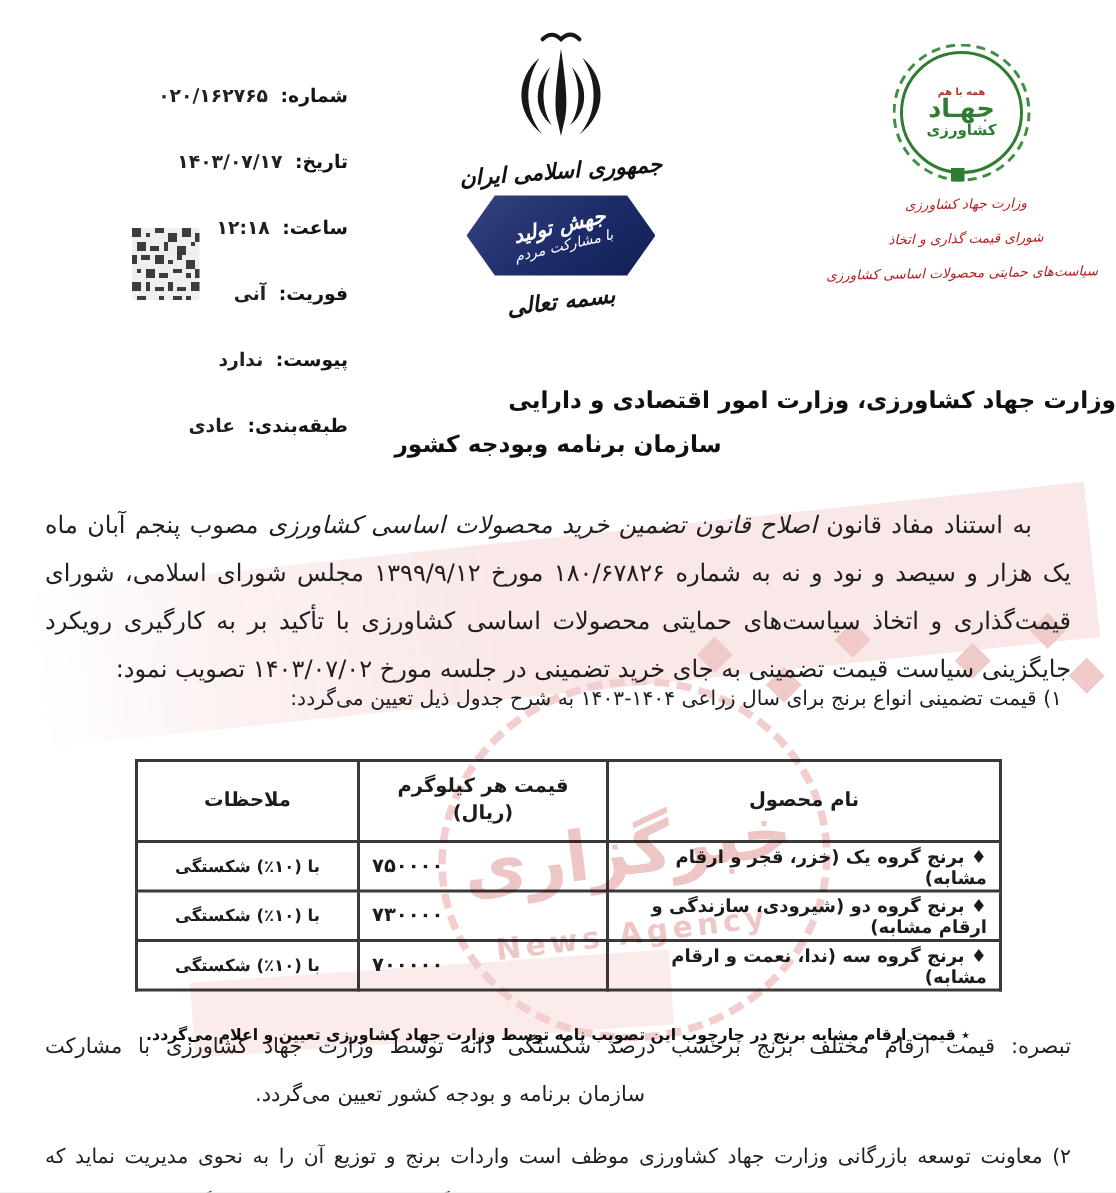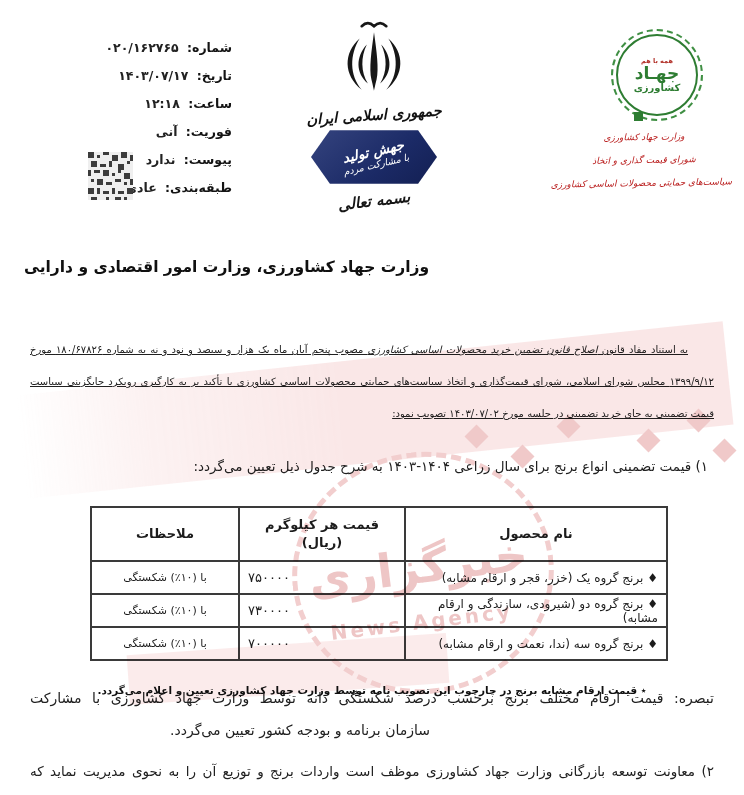--- a/index.html
+++ b/index.html
@@ -3,21 +3,21 @@
 <meta charset="utf-8">
 <style>
   html,body{margin:0;padding:0;background:#e9e9e9;}
   .page{
     position:relative;width:744px;height:795px;background:#ffffff;
     overflow:hidden;direction:rtl;
     font-family:"DejaVu Sans",sans-serif;color:#1c1c1c;margin:0 auto;
   }
   
   .meta{position:absolute;left:22px;top:34px;width:210px;text-align:right;z-index:2;}
-  .meta-row{height:28px;line-height:28px;font-size:12.5px;font-weight:bold;white-space:nowrap;}
+  .meta-row{height:28px;line-height:28px;font-size:12.5px;font-weight:bold;white-space:nowrap;margin-top:16px;}
   .meta-label{color:#141414;}
   .meta-value{color:#222;margin-right:4px;}
   .qr{position:absolute;left:88px;top:152px;width:45px;height:48px;z-index:2;}
   
   .emblem-wrap{position:absolute;left:300px;top:18px;width:148px;text-align:center;z-index:2;}
   .emblem-svg{width:86px;height:86px;display:block;margin:0 auto;}
   .emblem-caption{font-size:14.5px;font-weight:bold;transform:rotate(-4deg);
     font-family:"DejaVu Serif",serif;font-style:italic;color:#111;margin-top:2px;}
   .slogan-badge{
     position:absolute;left:311px;top:128px;width:126px;height:58px;z-index:2;
@@ -26,50 +26,50 @@
     display:flex;align-items:center;justify-content:center;
   }
   .slogan-inner{transform:rotate(-13deg);text-align:center;color:#fff;line-height:1.15;
     font-family:"DejaVu Serif",serif;font-style:italic;}
   .slogan-l1{font-size:13.5px;font-weight:bold;}
   .slogan-l2{font-size:9.5px;}
   .besmeleh{position:absolute;left:300px;top:192px;width:148px;text-align:center;z-index:2;
     font-family:"DejaVu Serif",serif;font-style:italic;font-weight:bold;font-size:15px;
     transform:rotate(-7deg);color:#161616;}
   
-  .logo-circle{position:absolute;left:616px;top:34px;width:78px;height:78px;z-index:2;
+  .logo-circle{position:absolute;left:600px;top:34px;width:78px;height:78px;z-index:2;
     border:2.5px solid #2e7d32;border-radius:50%;background:#fff;
     display:flex;flex-direction:column;align-items:center;justify-content:center;}
   .logo-circle::before{content:"";position:absolute;inset:-7px;border:2px dashed #3f8f43;
     border-radius:50%;}
   .logo-top{font-size:6.5px;color:#b3332b;font-weight:bold;}
   .logo-name{font-size:17px;font-weight:bold;color:#2e7d32;line-height:1.05;}
   .logo-sub{font-size:10px;font-weight:bold;color:#2e7d32;}
   .logo-stem{position:absolute;left:634px;top:112px;width:9px;height:9px;background:#2e7d32;z-index:2;}
   .council{position:absolute;left:556px;top:126px;width:176px;text-align:center;z-index:2;
     font-family:"DejaVu Serif",serif;font-style:italic;color:#b91c1c;}
   .council div{font-size:9px;line-height:23px;white-space:nowrap;transform:rotate(-1deg);}
   
   .salutation{position:absolute;top:228px;left:0;right:0;text-align:center;z-index:2;
     font-size:13px;color:#3d3d3d;font-weight:600;}
-  .recipients1{position:absolute;top:258px;left:0;right:0;text-align:left;z-index:2;
+  .recipients1{position:absolute;top:258px;left:0;right:0;text-align:right;z-index:2;
     font-size:15.5px;font-weight:bold;color:#101010;padding-left:24px;}
   .recipients2{position:absolute;top:287px;left:0;right:0;text-align:center;z-index:2;
     font-size:15.5px;font-weight:bold;color:#101010;}
   .intro{position:absolute;top:334px;right:30px;left:30px;z-index:2;
-    font-size:10px;line-height:32px;text-align:justify;color:#202020;text-indent:26px;font-weight:500;text-decoration:underline;}
+    font-size:16px;line-height:32px;text-align:justify;color:#202020;text-indent:26px;font-weight:500;}
   .law-title{font-style:italic;font-family:"DejaVu Serif",serif;}
   .item1{position:absolute;top:458px;right:36px;left:30px;z-index:2;
     font-size:13.5px;color:#202020;font-weight:500;}
   
   .price-table{position:absolute;top:506px;right:76px;z-index:2;border-collapse:collapse;
     background:transparent;}
   .price-table th,.price-table td{border:2px solid #3a3a3a;padding:0 8px;}
   .price-table th{height:52px;font-size:13px;font-weight:bold;text-align:center;line-height:1.35;}
-  .price-table td{height:31px;font-weight:normal;}
+  .price-table td{height:31px;font-weight:bold;}
   .col-product{width:262px;}
   .col-price{width:166px;}
   .col-notes{width:148px;}
   .cell-product{font-size:12px;text-align:right;}
   .cell-price{font-size:13px;text-align:left;letter-spacing:1px;}
   .cell-note{font-size:11px;text-align:center;}
   .table-footnote{position:absolute;top:658px;left:0;right:0;text-align:center;z-index:2;
     font-size:10.5px;font-weight:bold;color:#101010;margin-top:26px;}
   
   .tabsereh1{position:absolute;top:690px;right:30px;left:30px;z-index:2;
@@ -196,20 +196,21 @@
   </div>
   <div class="logo-stem"></div>
 
   <div class="council">
     <div>وزارت جهاد کشاورزی</div>
     <div>شورای قیمت گذاری و اتخاذ</div>
     <div>سیاست‌های حمایتی محصولات اساسی کشاورزی</div>
   </div>
 
   <div class="recipients1">وزارت جهاد کشاورزی، وزارت امور اقتصادی و دارایی</div>
+  <div class="recipients2">سازمان برنامه وبودجه کشور</div>
 
   <div class="intro">
     <span>به استناد مفاد قانون </span><span class="law-title">اصلاح قانون تضمین خرید محصولات اساسی کشاورزی</span><span> مصوب پنجم آبان ماه یک هزار و سیصد و نود و نه به شماره ۱۸۰/۶۷۸۲۶ مورخ ۱۳۹۹/۹/۱۲ مجلس شورای اسلامی، شورای قیمت‌گذاری و اتخاذ سیاست‌های حمایتی محصولات اساسی کشاورزی با تأکید بر به کارگیری رویکرد جایگزینی سیاست قیمت تضمینی به جای خرید تضمینی در جلسه مورخ ۱۴۰۳/۰۷/۰۲ تصویب نمود:</span>
   </div>
 
   <div class="item1">۱) قیمت تضمینی انواع برنج برای سال زراعی ۱۴۰۴-۱۴۰۳ به شرح جدول ذیل تعیین می‌گردد:</div>
 
   <table class="price-table">
     <colgroup>
       <col class="col-product">

